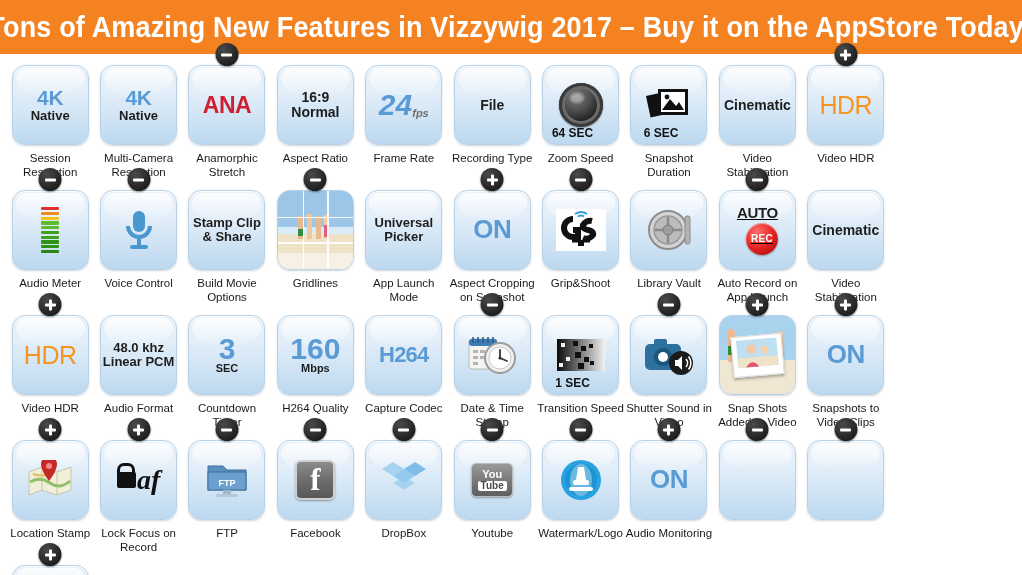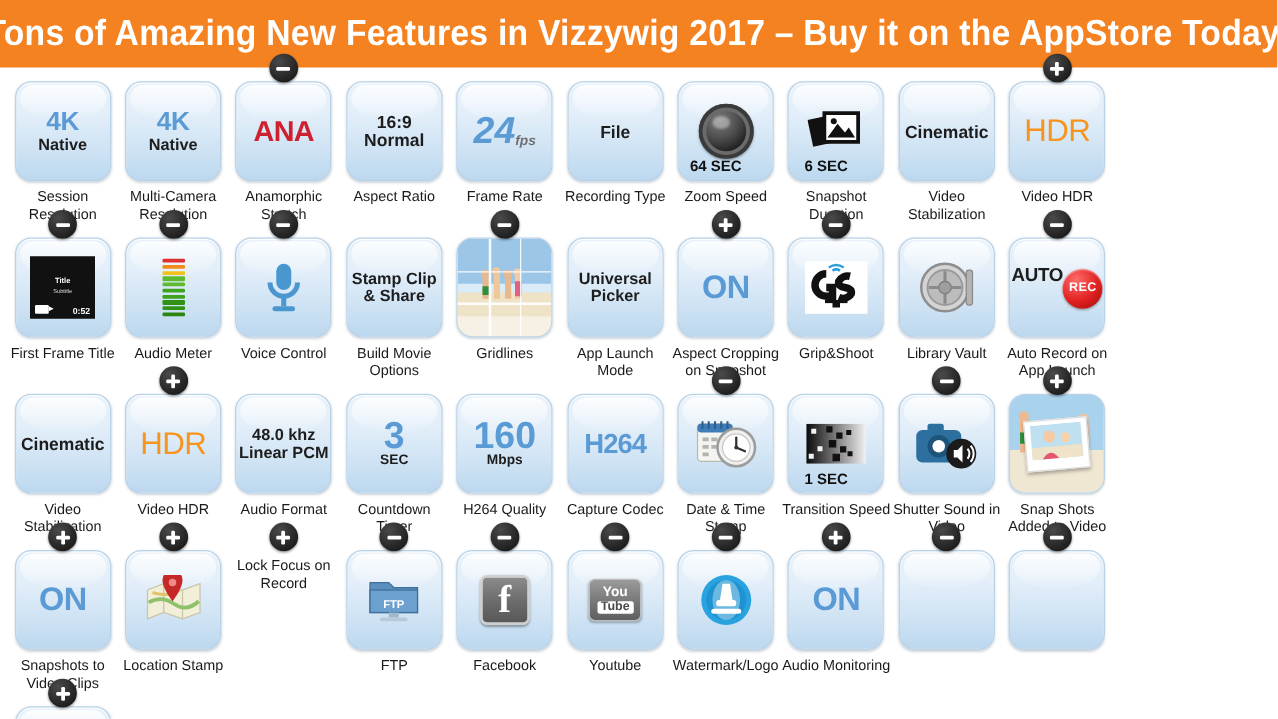--- a/index.html
+++ b/index.html
@@ -172,21 +172,21 @@
     border-radius:2px;padding:0 3px;margin-top:1px;}
   
   .icn-seal{width:42px;height:42px;}
   
   .icn-datetime{width:50px;height:42px;}
   
   .icn-trans{width:48px;height:32px;}
   
   .icn-gs{width:50px;height:42px;background:#fff;display:flex;align-items:center;justify-content:center;}
   
-  .icn-autorec{display:flex;align-items:flex-start;}
+  .icn-autorec{display:flex;flex-direction:column;align-items:flex-end;text-decoration:underline;}
   .icn-autorec .auto{font-size:15px;font-weight:bold;color:#1d1d1d;letter-spacing:-.3px;}
   .icn-autorec .rec{width:32px;height:32px;border-radius:50%;margin-top:2px;
     background:radial-gradient(circle at 35% 28%,#ff6b6b 0%,#e02020 55%,#9b0d0d 100%);
     box-shadow:inset 0 1px 1px rgba(255,255,255,.5),0 1px 2px rgba(0,0,0,.35);
     display:flex;align-items:center;justify-content:center;}
   .icn-autorec .rec span{color:#fff;font-size:10px;font-weight:bold;letter-spacing:.3px;}
   
   .icn-vid{width:52px;height:50px;background:#111;position:relative;}
   .icn-vid .ttl{position:absolute;left:0;right:0;top:34%;text-align:center;color:#fff;font-size:6px;font-weight:bold;}
   .icn-vid .sub{position:absolute;left:0;right:0;top:52%;text-align:center;color:#ddd;font-size:4.5px;}
@@ -300,36 +300,20 @@
         <div class="badge plus">
           <i></i>
           <i class="v"></i>
         </div>
         <div class="tile">
           <div class="tile-inner">
             <span class="t-orange">HDR</span>
           </div>
         </div>
         <div class="caption">Video HDR</div>
-      </div>
-      <div class="cell">
-        <div class="badge minus">
-          <i></i>
-        </div>
-        <div class="tile">
-          <div class="tile-inner">
-            <span class="icn icn-vid">
-              <span class="ttl">Title</span>
-              <span class="sub">Subtitle</span>
-              <span class="cam"></span>
-              <span class="dur">0:52</span>
-            </span>
-          </div>
-        </div>
-        <div class="caption">First Frame Title</div>
       </div>
       <div class="cell">
         <div class="badge minus">
           <i></i>
         </div>
         <div class="tile">
           <div class="tile-inner">
             <span class="icn icn-meter">
               <span style="background:#e03131"></span>
               <span style="background:#f08c1a"></span>
@@ -679,20 +663,28 @@
               </svg></span>
           </div>
         </div>
         <div class="caption">Location Stamp</div>
       </div>
       <div class="cell">
         <div class="badge plus">
           <i></i>
           <i class="v"></i>
         </div>
+        <div class="tile">
+          <div class="tile-inner">
+            <span class="icn icn-lockaf">
+              <span class="lockbody"></span>
+              <span class="afglyph">af</span>
+            </span>
+          </div>
+        </div>
         <div class="caption">Lock Focus on Record</div>
       </div>
       <div class="cell">
         <div class="badge minus">
           <i></i>
         </div>
         <div class="tile">
           <div class="tile-inner">
             <span class="icn icn-ftp"><svg viewBox="0 0 42 40" width="100%" height="100%">
                 <path d="M2 6 h15 l4 4 h19 v20 H2 Z" fill="#5b8fc0" stroke="#3f6e99" stroke-width="1"></path>
@@ -715,20 +707,40 @@
           </div>
         </div>
         <div class="caption">Facebook</div>
       </div>
       <div class="cell">
         <div class="badge minus">
           <i></i>
         </div>
         <div class="tile">
           <div class="tile-inner">
+            <span class="icn icn-db"><svg viewBox="0 0 46 42" width="100%" height="100%">
+                <g>
+                  <path d="M12 3 L23 10 L12 17 L1 10 Z" fill="#a7d3f0"></path>
+                  <path d="M34 3 L45 10 L34 17 L23 10 Z" fill="#7fbde9"></path>
+                  <path d="M12 24 L23 17 L34 24 L23 31 Z" fill="#a7d3f0"></path>
+                  <path d="M1 10 L12 17 L23 24 L12 31 L1 24 Z" fill="#cfe7f7" opacity="0"></path>
+                  <path d="M23 10 L34 17 L23 24 L12 17 Z" fill="#93c9ee"></path>
+                  <path d="M12 33 L23 26 L34 33 L23 40 Z" fill="#b9ddf4" opacity="0"></path>
+                </g>
+              </svg></span>
+          </div>
+        </div>
+        <div class="caption">DropBox</div>
+      </div>
+      <div class="cell">
+        <div class="badge minus">
+          <i></i>
+        </div>
+        <div class="tile">
+          <div class="tile-inner">
             <span class="icn icn-yt">
               <span class="y">You</span>
               <span class="t">Tube</span>
             </span>
           </div>
         </div>
         <div class="caption">Youtube</div>
       </div>
       <div class="cell">
         <div class="badge minus">

